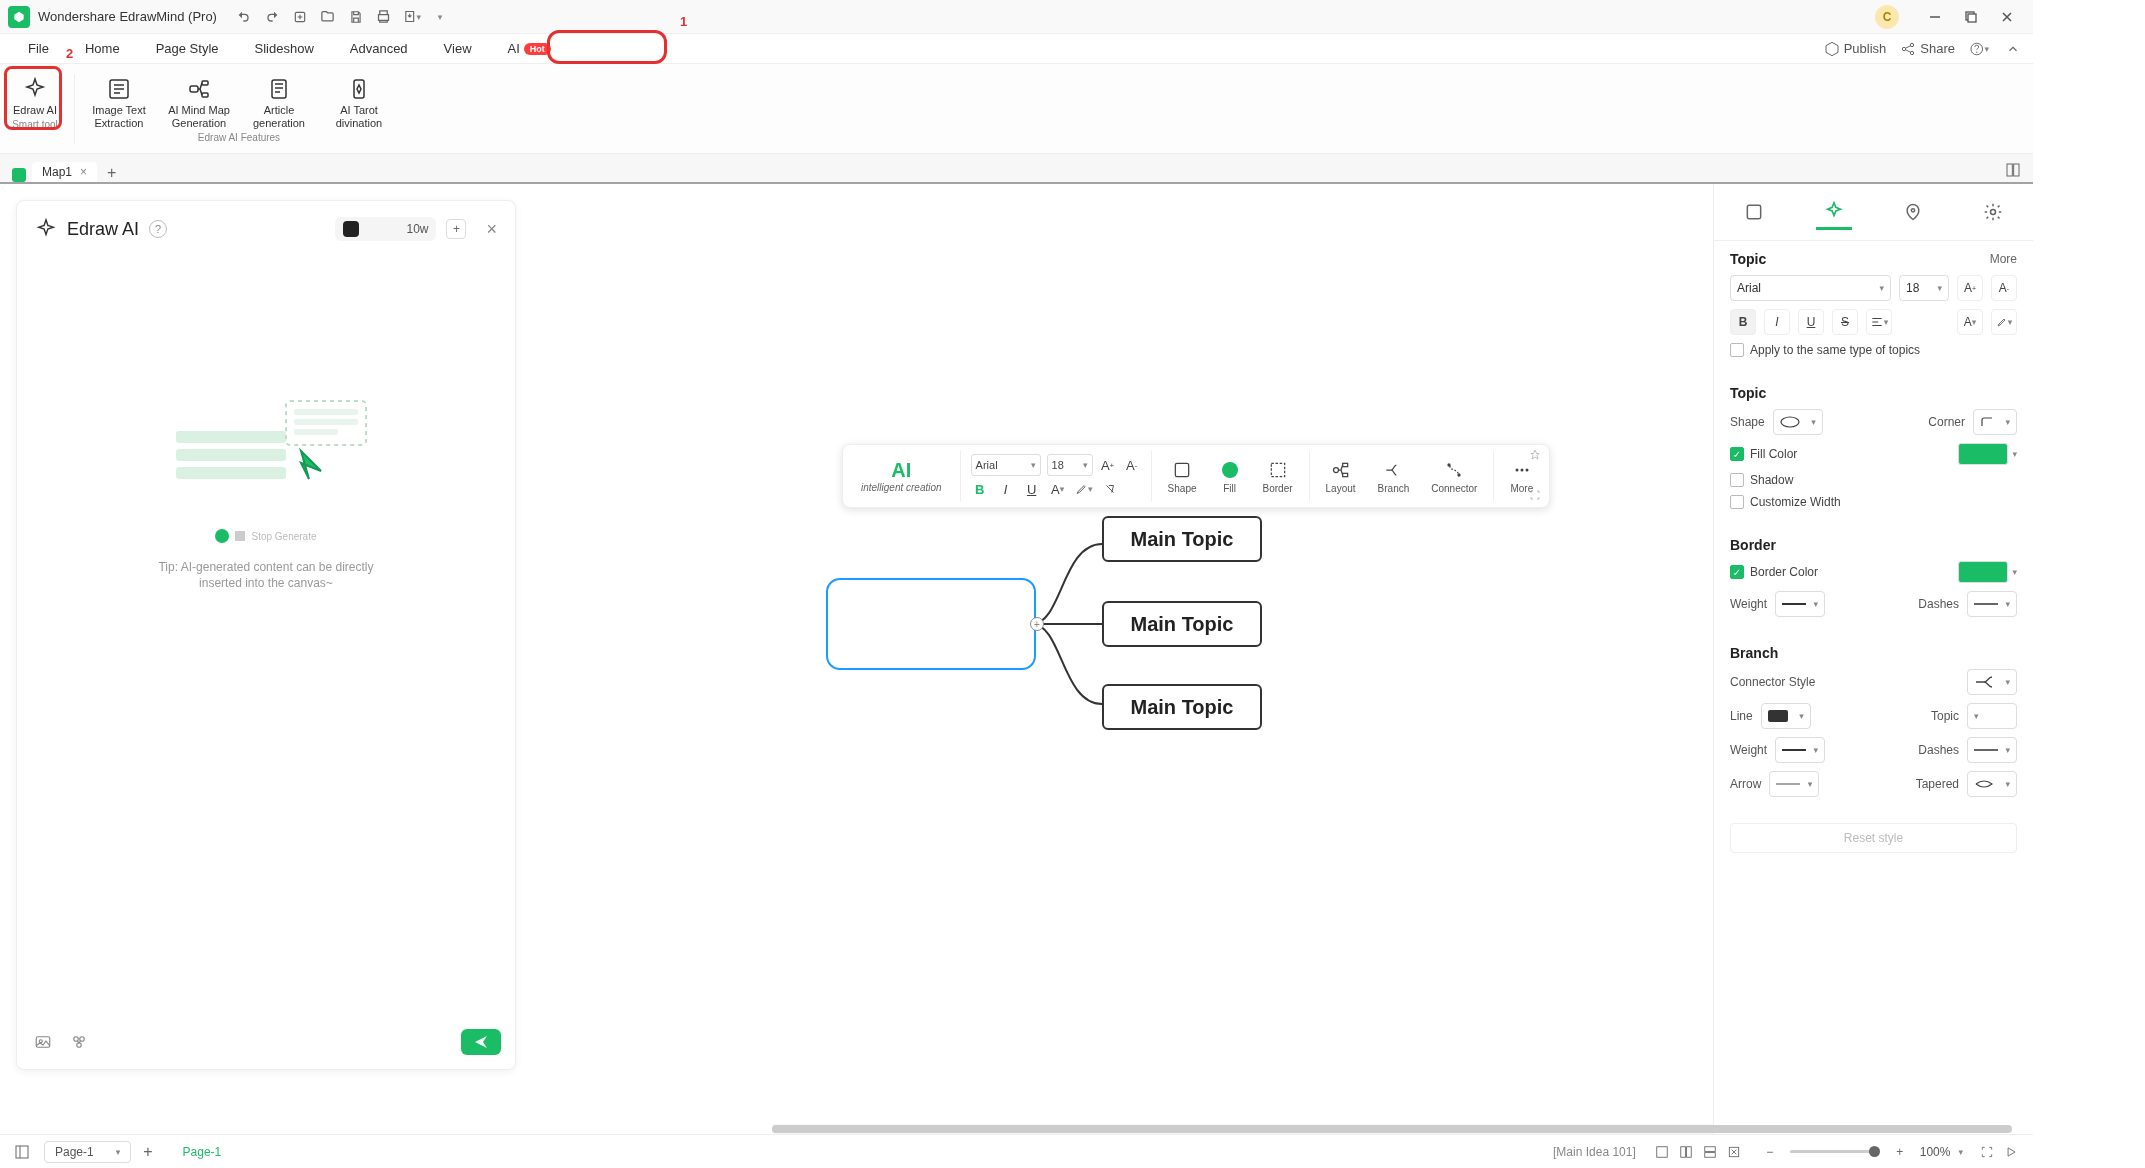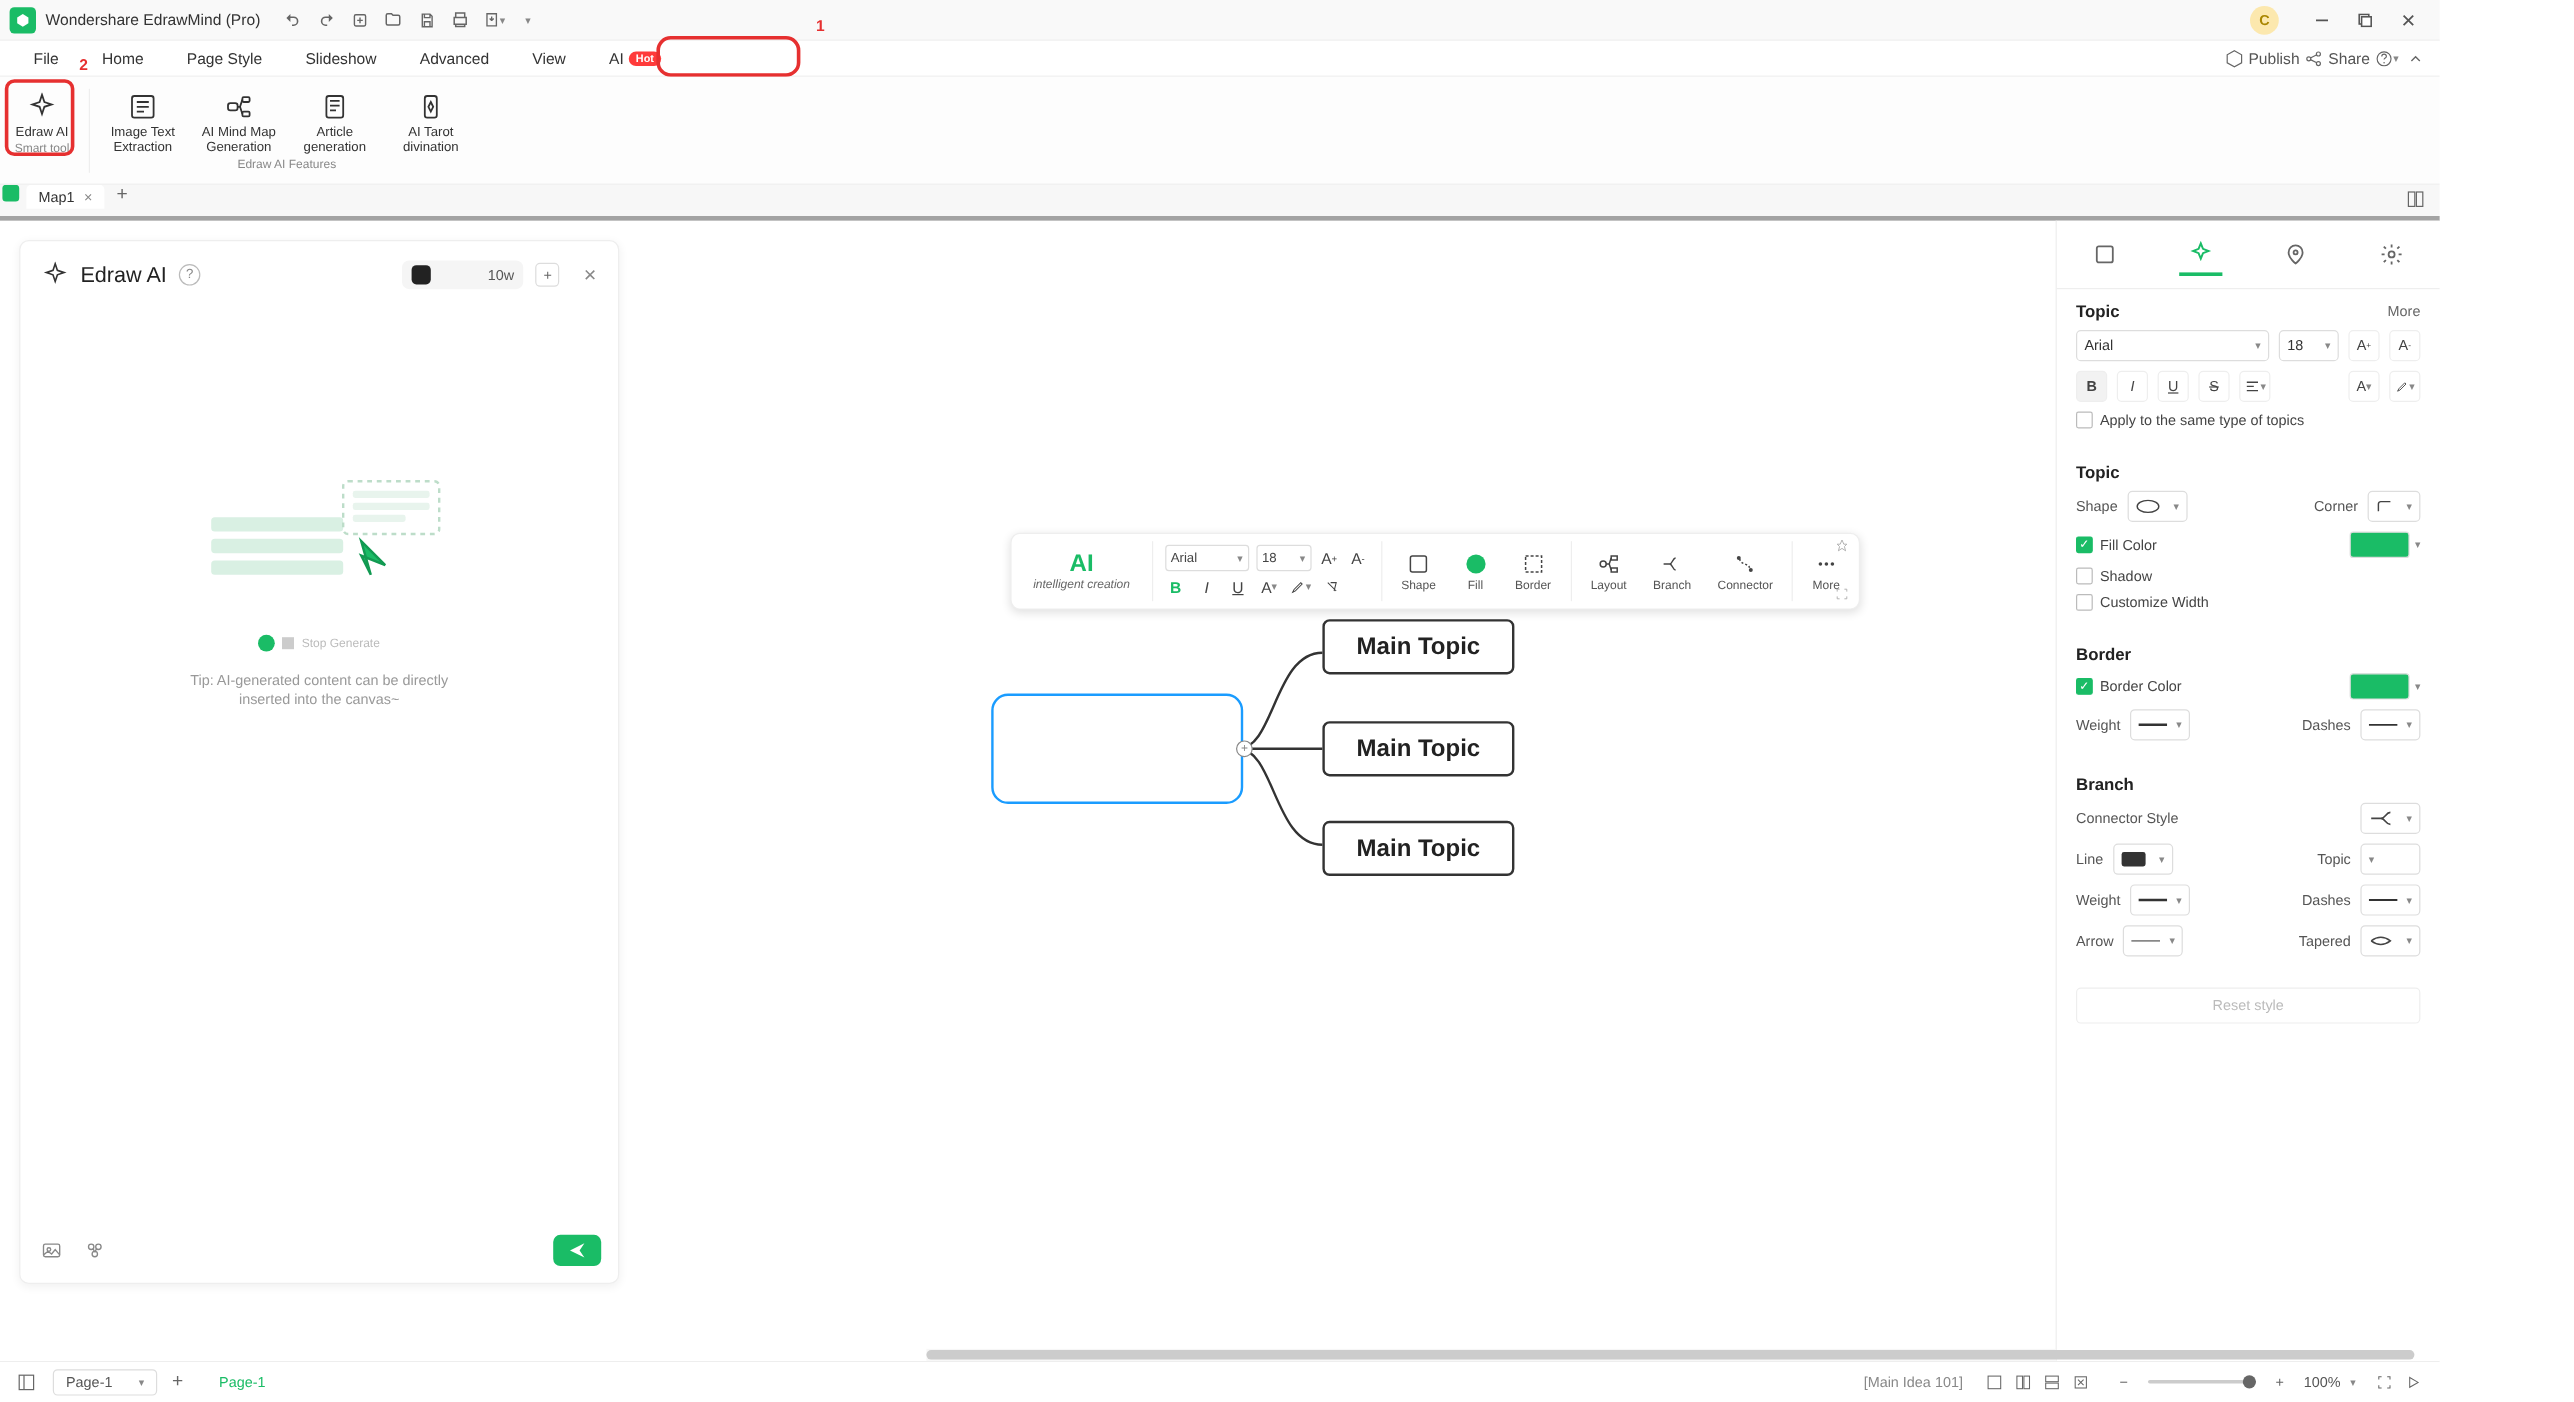--- a/index.html
+++ b/index.html
@@ -17,37 +17,37 @@
 .titlebar .avatar { width: 24px; height: 24px; border-radius: 50%; background: #fce8ae; display: flex; align-items: center; justify-content: center; font-size: 12px; color: #a98600; font-weight: 600; margin-right: 18px; }
 .titlebar .winbtn { width: 36px; height: 24px; display: flex; align-items: center; justify-content: center; color: #555; cursor: pointer; }
 
 
 .menubar { height: 30px; display: flex; align-items: center; padding: 0 10px; border-bottom: 1px solid #eee; background: #fff; position: relative; }
 .menubar .mitem { padding: 4px 18px; font-size: 13px; color: #333; cursor: pointer; }
 .menubar .mitem.ai { display: flex; align-items: center; gap: 4px; }
 .menubar .mitem.ai .hot { background: #ff3b3b; color: #fff; border-radius: 8px; font-size: 9px; padding: 1px 6px; font-weight: 600; }
 .menubar .highlight-ai { position: absolute; border: 3px solid #e63030; border-radius: 12px; width: 120px; height: 34px; left: 547px; top: -4px; pointer-events: none; }
 .menubar .anno1 { position: absolute; left: 680px; top: -20px; color: #e63030; font-size: 13px; font-weight: 600; }
-.menubar .right { margin-left: auto; display: flex; align-items: center; gap: 4px; }
+.menubar .right { margin-left: auto; display: flex; align-items: center; gap: 14px; }
 .menubar .right .ritem { display: flex; align-items: center; gap: 4px; color: #555; font-size: 13px; cursor: pointer; }
 .menubar .right .icobtn { width: 20px; height: 20px; display: flex; align-items: center; justify-content: center; color: #666; cursor: pointer; }
 
 
 .ribbon { height: 90px; background: #fdfdfd; border-bottom: 1px solid #eee; display: flex; align-items: flex-start; padding-top: 6px; position: relative; }
 .ribbon .grp { display: flex; flex-direction: column; align-items: center; }
 .ribbon .tools { display: flex; }
 .ribbon .tool { width: 80px; display: flex; flex-direction: column; align-items: center; gap: 2px; cursor: pointer; padding-top: 6px; }
 .ribbon .tool .ico { width: 26px; height: 26px; display: flex; align-items: center; justify-content: center; color: #333; }
 .ribbon .tool .lbl { font-size: 11px; color: #333; text-align: center; line-height: 13px; }
 .ribbon .grplbl { font-size: 10px; color: #888; margin-top: 2px; }
 .ribbon .highlight-edrawai { position: absolute; border: 3px solid #e63030; border-radius: 8px; width: 58px; height: 64px; left: 4px; top: 2px; pointer-events: none; }
 .ribbon .anno2 { position: absolute; left: 66px; top: -18px; color: #e63030; font-size: 13px; font-weight: 600; }
 
 
-.tabstrip { height: 30px; background: #f7f7f7; border-bottom: 4px solid #a3a3a3; display: flex; align-items: flex-start; padding-left: 2px; }
+.tabstrip { height: 30px; background: #f7f7f7; border-bottom: 2px solid #a3a3a3; display: flex; align-items: flex-end; padding-left: 12px; }
 .tabstrip .doticon { width: 14px; height: 14px; border-radius: 3px; background: #1abc66; margin-right: 6px; }
 .tabstrip .tab { padding: 3px 10px; background: #fff; border-radius: 4px 4px 0 0; font-size: 12px; display: flex; align-items: center; gap: 8px; }
 .tabstrip .tab .x { color: #888; cursor: pointer; }
 .tabstrip .plus { margin-left: 10px; color: #666; cursor: pointer; font-size: 16px; }
 .tabstrip .rswitch { margin-left: auto; width: 24px; height: 24px; display: flex; align-items: center; justify-content: center; color: #666; margin-right: 8px; cursor: pointer; }
 
 
 .workspace { flex: 1; display: flex; position: relative; background: #fff; }
 
 

